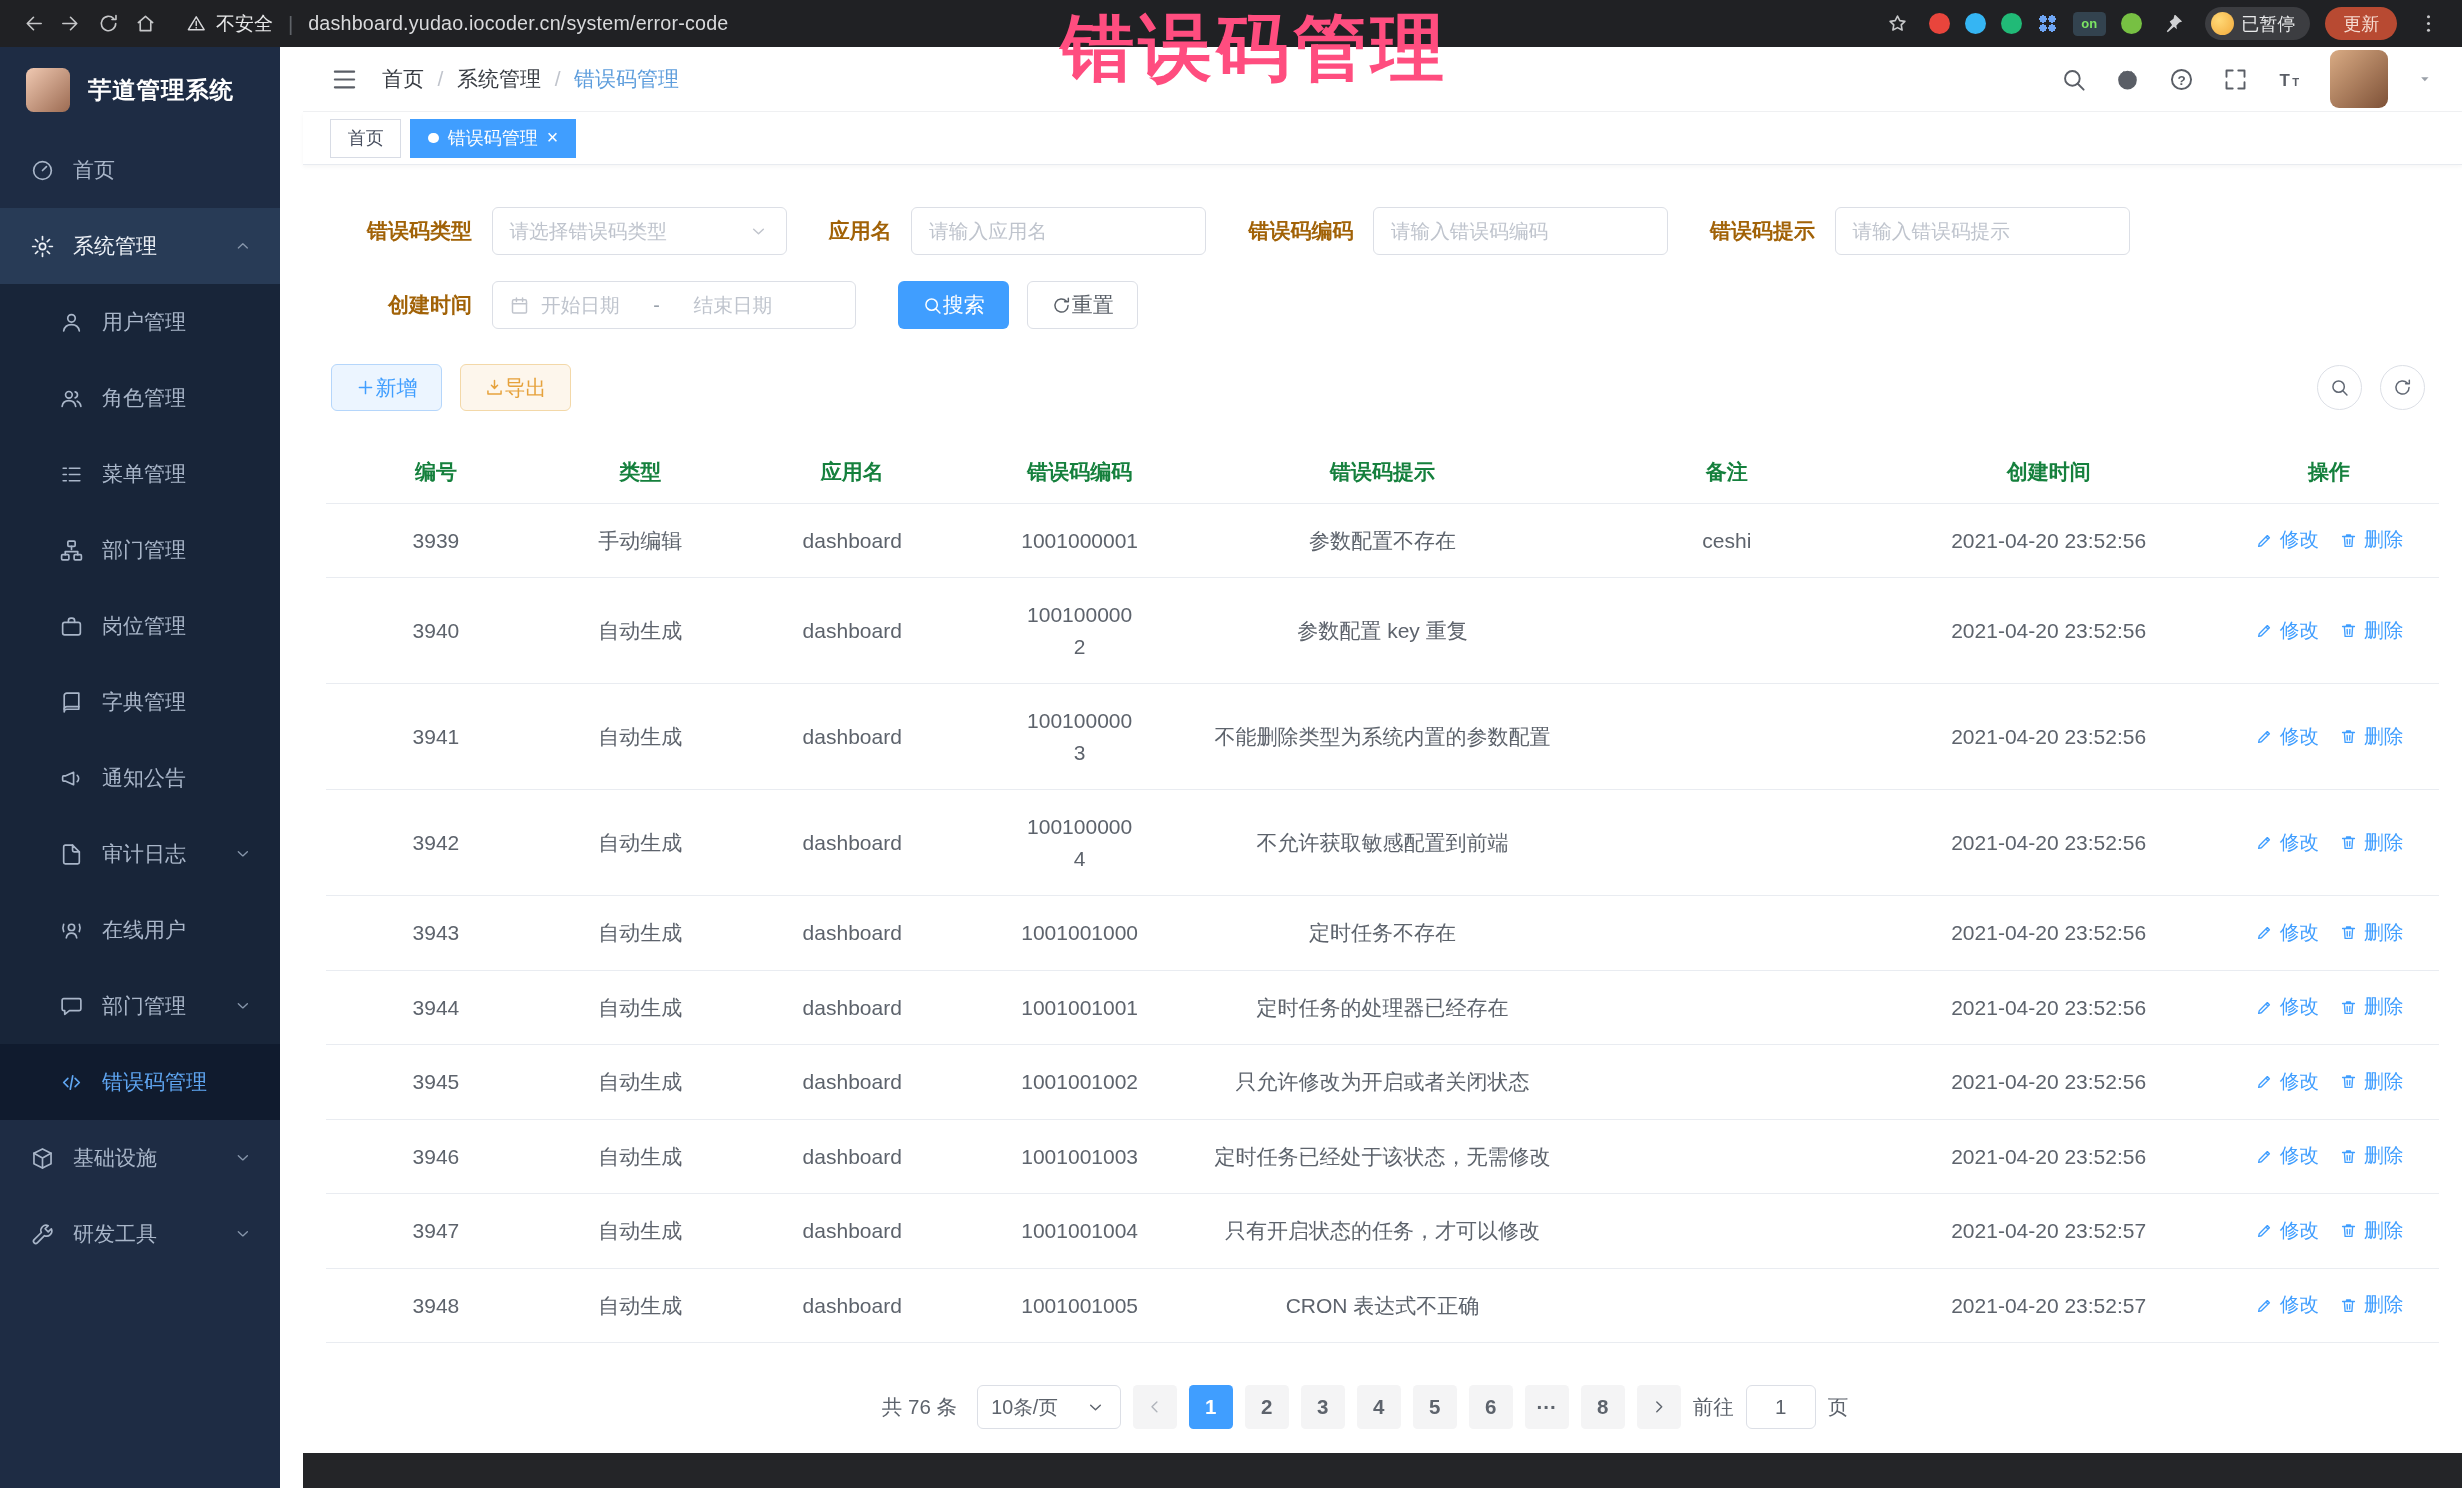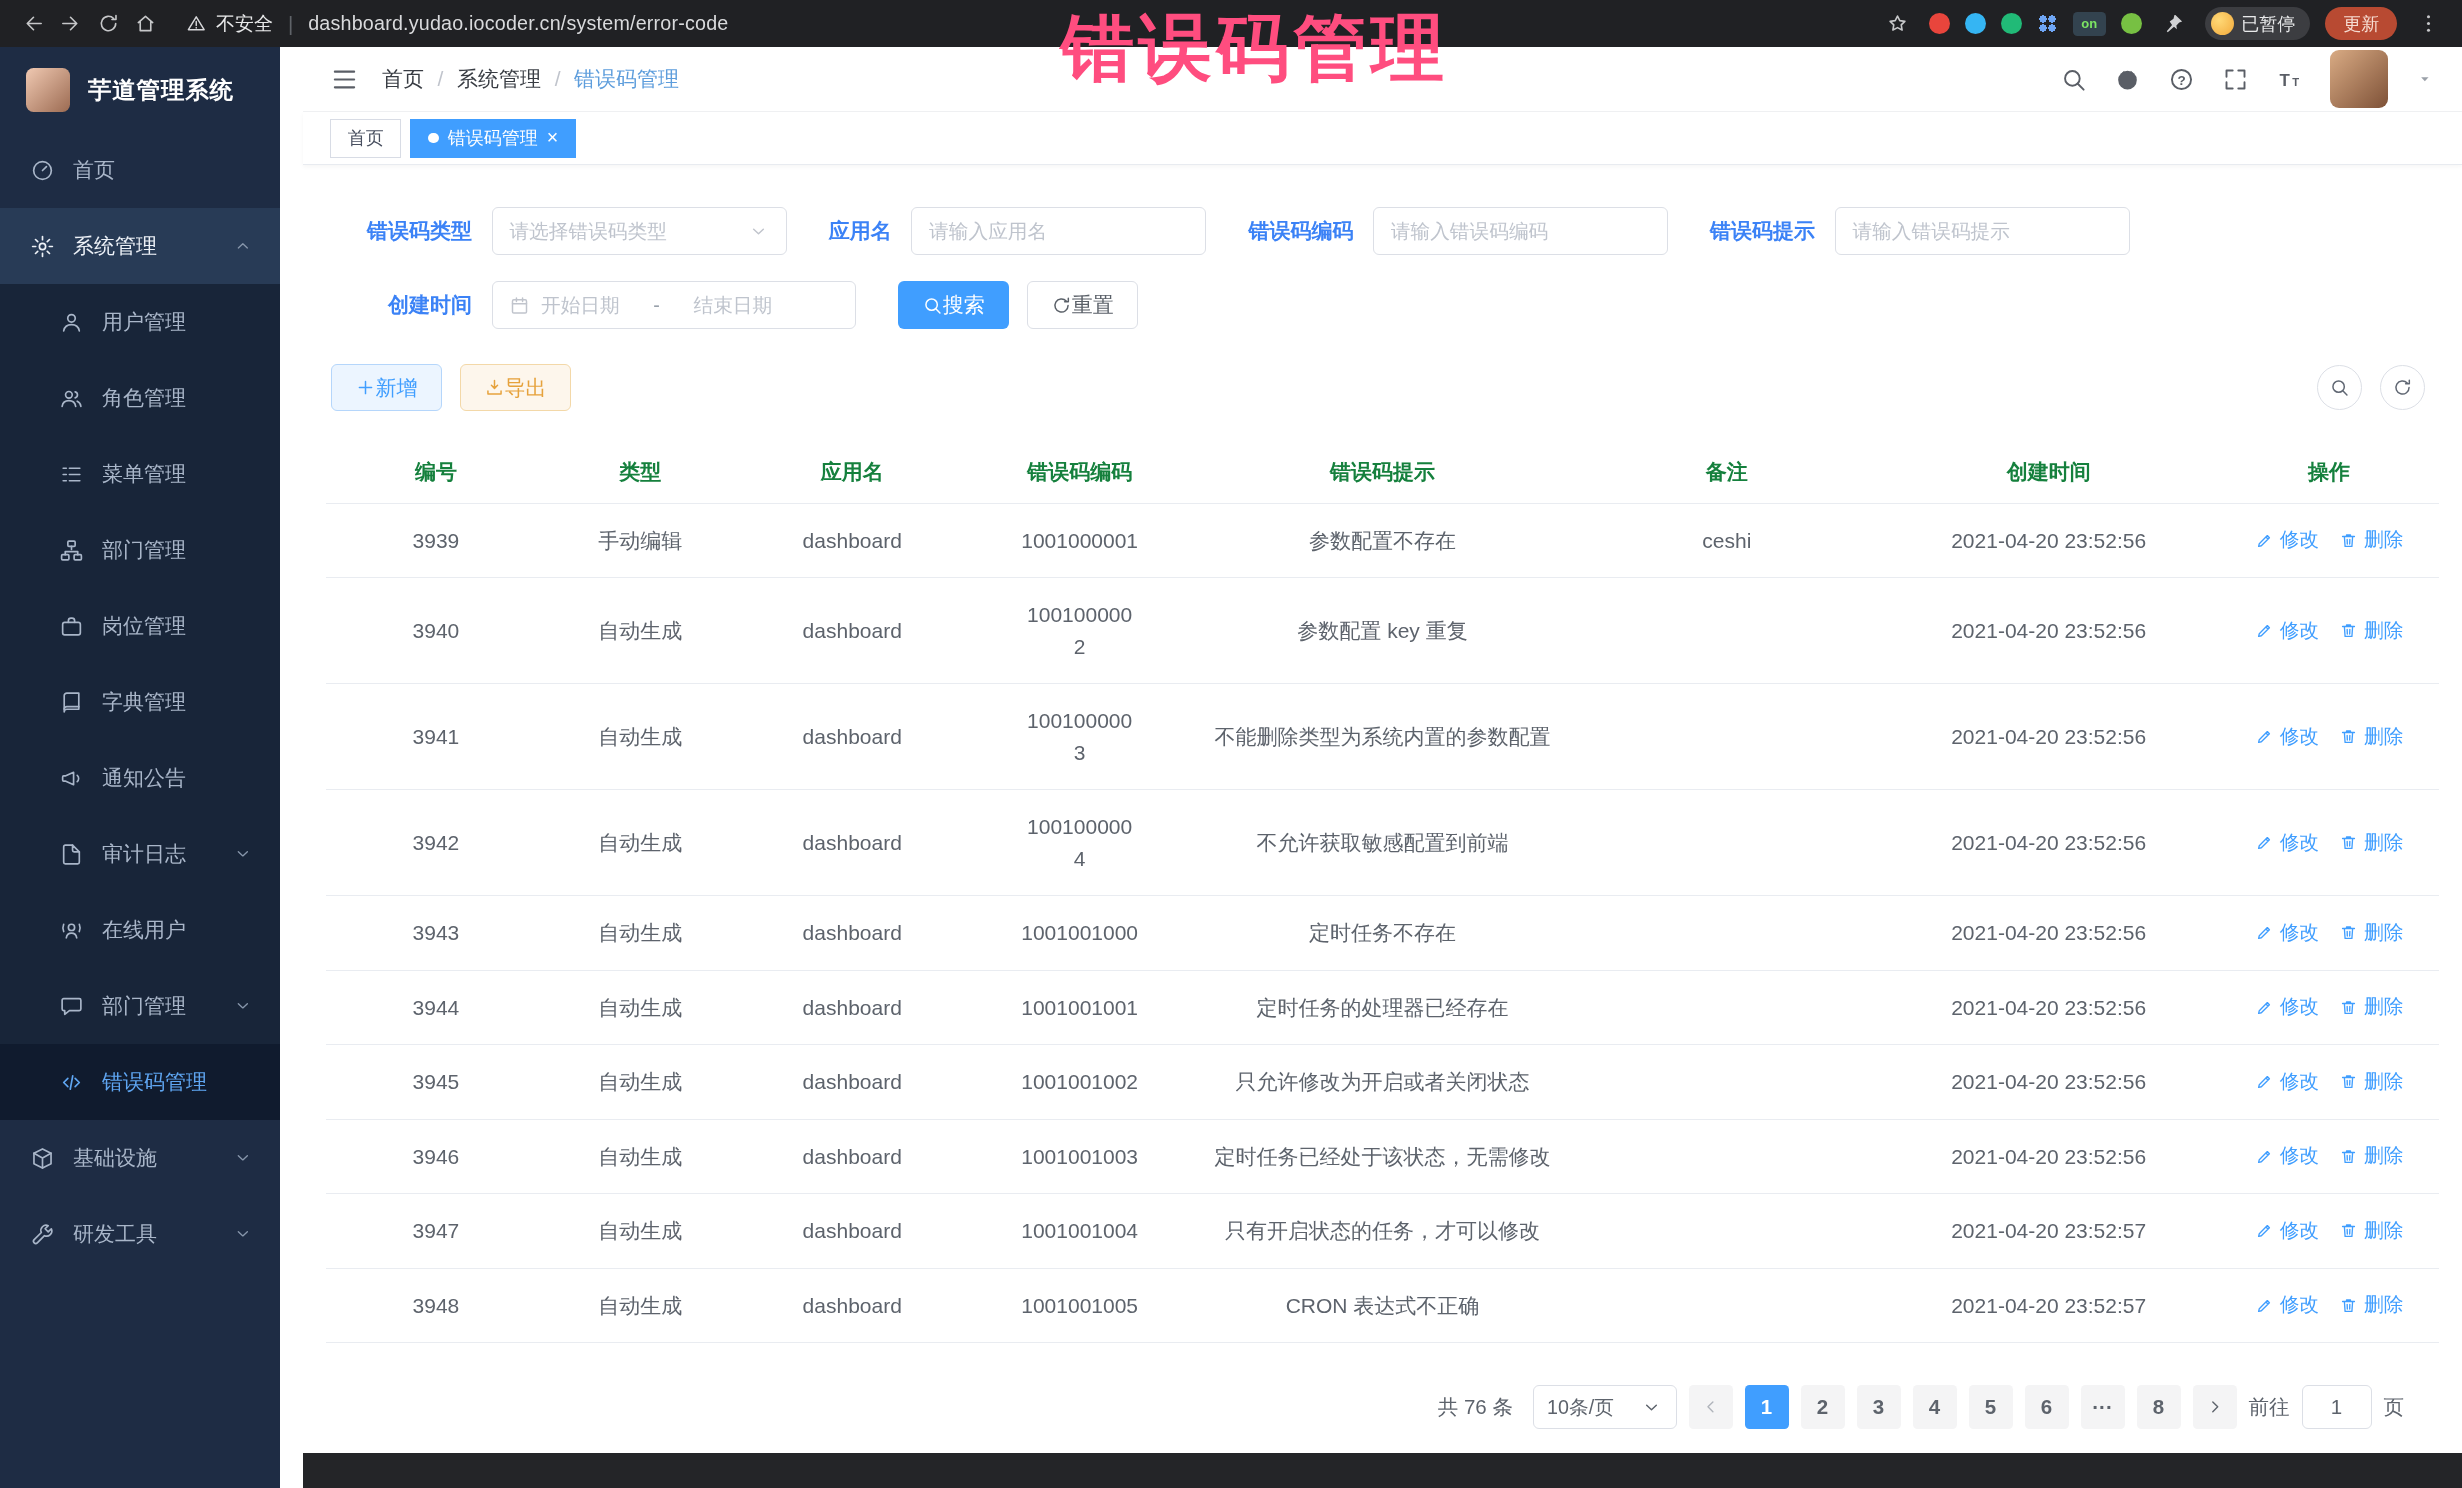--- a/index.html
+++ b/index.html
@@ -69,21 +69,21 @@
   .tag .dot{width:10.6px;height:10.6px;border-radius:50%;background:#fff}
   .tag .close{font-size:19.7px;line-height:1}
 
   #content{flex:1;padding:0 23px;overflow:hidden}
 
   
   .filter-row{display:flex;align-items:center;padding-left:32px}
   .filter-row.r1{margin-top:42px}
   .filter-row.r2{margin-top:26px}
   .f-item{display:flex;align-items:center;margin-right:42px}
-  .f-label{font-size:21px;font-weight:700;color:#3b82f6;margin-right:19.7px;white-space:nowrap}
+  .f-label{font-size:21px;font-weight:700;color:#a16207;margin-right:19.7px;white-space:nowrap}
   .f-label.w1{width:114px;text-align:right}
   .f-input{width:295px;height:48px;border:0.8px solid #dcdfe6;border-radius:6px;display:flex;align-items:center;padding:0 16.7px;gap:10.6px;background:#fff}
   .f-input input{border:none;outline:none;width:100%;font-size:19.7px;color:#606266;background:transparent;font-family:Liberation Serif, serif}
   .f-input input::placeholder{color:#bfc4cd}
   .f-input .ph{font-size:19.7px;color:#bfc4cd;white-space:nowrap}
   .f-input .chevd{margin-left:auto;color:#c0c4cc}
   .chevd svg{width:21px;height:21px}
   .date-input{width:364px}
   .cal{color:#c0c4cc}
   .cal svg{width:21px;height:21px}
@@ -108,21 +108,21 @@
   .tr{display:flex;align-items:stretch;border-bottom:0.8px solid #e9ecf1}
   .td{padding:21px 7.6px;font-size:21px;color:#5d636c;display:flex;align-items:center;justify-content:center;text-align:center;line-height:1.5}
   .tr.head .td{padding:15px 7.6px;color:#15803d;font-weight:700}
   .c0{width:220px}.c1{width:189px}.c2{width:235px}.c3{width:220px}.c4{width:386px}.c5{width:303px}.c6{width:341px}.c7{width:220px}
   .code-wrap{display:inline-block;width:115px;word-break:break-all}
   .ops{gap:20px}
   .link{color:var(--accent,#409eff);font-size:19.7px;display:inline-flex;align-items:center;gap:6px;cursor:pointer;white-space:nowrap}
   .link svg{width:19px;height:19px}
 
   
-  #pagination{display:flex;align-items:center;justify-content:flex-end;margin-top:42px;padding-right:35px;gap:12px;font-size:20.5px;color:#5d636c}
+  #pagination{display:flex;align-items:center;justify-content:center;margin-top:42px;padding-right:35px;gap:12px;font-size:20.5px;color:#5d636c}
   .ptotal{margin-right:7.6px;white-space:nowrap}
   .psel{width:144px;height:44px;border:0.8px solid #dcdfe6;border-radius:6px;display:flex;align-items:center;padding:0 13.6px;gap:7.6px;font-size:19.7px;color:#5d636c;background:#fff;cursor:pointer}
   .psel .chevd{margin-left:auto}
   .pbtn{min-width:44px;height:44px;border-radius:4.5px;background:#f4f4f5;color:#5d636c;display:flex;align-items:center;justify-content:center;font-size:20.5px;font-weight:600;cursor:pointer;padding:0 6px}
   .pbtn svg{width:19.7px;height:19.7px}
   .pbtn.active{background:var(--accent,#409eff);color:#fff}
   .pbtn.prev{color:#b0b4bb}
   .goto-label{white-space:nowrap}
   .goto-input{width:70px;height:44px;border:0.8px solid #dcdfe6;border-radius:6px;text-align:center;font-size:20.5px;color:#5d636c;outline:none;font-family:inherit}
 

